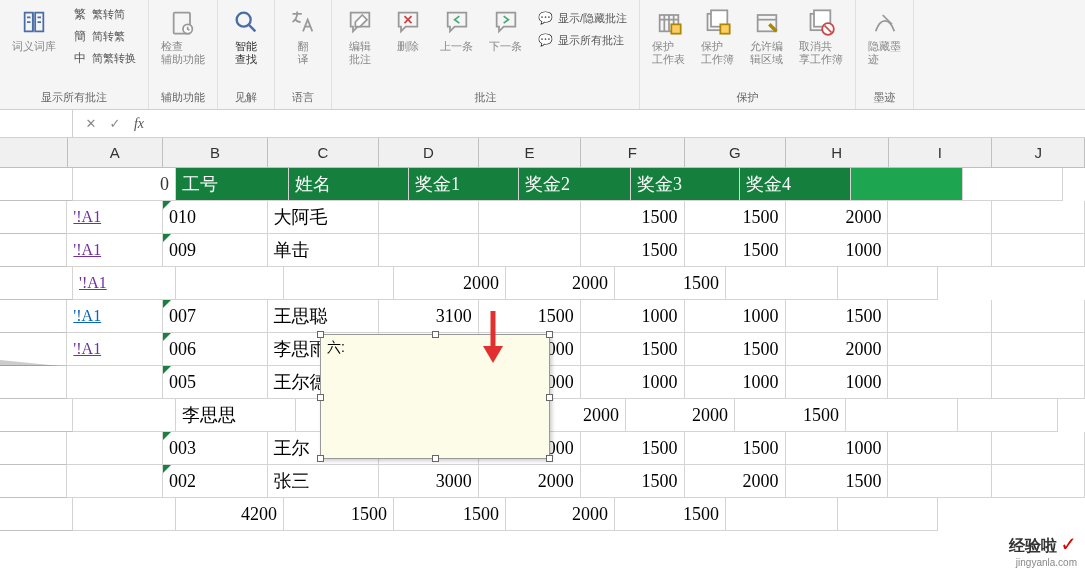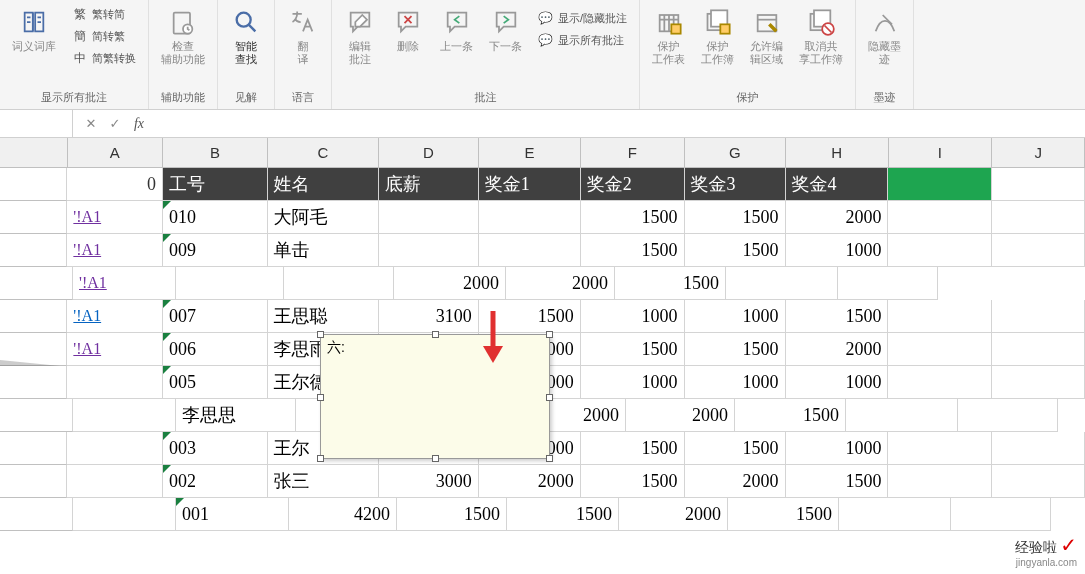--- a/index.html
+++ b/index.html
@@ -5,42 +5,42 @@
     * { margin: 0; padding: 0; box-sizing: border-box; }
     body { font-family: "Microsoft YaHei", SimSun, Arial, sans-serif; font-size: 13px; background: #fff; overflow: hidden; width: 1085px; height: 574px; }
     
     .ribbon { background: #f5f5f5; height: 110px; border-bottom: 1px solid #d0d0d0; display: flex; align-items: flex-start; }
     .ribbon-group { display: flex; flex-direction: column; align-items: center; height: 100%; padding: 2px 6px 0; border-right: 1px solid #e0e0e0; }
     .ribbon-group-content { display: flex; flex: 1; align-items: flex-start; gap: 4px; }
     .ribbon-group-label { font-size: 11px; color: #666; padding: 2px 0 4px; text-align: center; width: 100%; }
     
     .ribbon-btn { display: flex; flex-direction: column; align-items: center; padding: 4px 6px; cursor: pointer; font-size: 11px; color: #888; }
     .ribbon-btn-icon { width: 32px; height: 32px; display: flex; align-items: center; justify-content: center; margin-bottom: 2px; }
-    .ribbon-btn-label { text-align: center; line-height: 1.2; }
+    .ribbon-btn-label { line-height: 1.2; }
     
     .small-btn-col { display: flex; flex-direction: column; gap: 2px; padding-top: 2px; }
     .small-btn { display: flex; align-items: center; gap: 4px; padding: 2px 6px; font-size: 11px; color: #555; cursor: pointer; white-space: nowrap; }
     .small-icon { width: 16px; height: 16px; display: inline-flex; align-items: center; justify-content: center; font-size: 12px; }
     
     .formula-bar { height: 28px; border-bottom: 1px solid #d0d0d0; display: flex; align-items: center; background: #fff; }
     .name-box { width: 73px; height: 100%; border-right: 1px solid #d0d0d0; padding: 0 4px; display: flex; align-items: center; }
     .fb-btns { display: flex; align-items: center; gap: 4px; padding: 0 8px; }
     .fb-btn { width: 20px; height: 20px; display: flex; align-items: center; justify-content: center; color: #888; cursor: pointer; }
     .fx-label { font-style: italic; font-family: "Times New Roman", serif; font-size: 14px; color: #555; }
     
     .grid-area { position: relative; }
     .col-headers { display: flex; height: 30px; }
     .corner { width: 73px; background: #f0f0f0; border-right: 1px solid #c0c0c0; border-bottom: 1px solid #c0c0c0; }
     .col-h { background: #f0f0f0; border-right: 1px solid #c0c0c0; border-bottom: 1px solid #c0c0c0; display: flex; align-items: center; justify-content: center; font-size: 15px; color: #333; }
     
     .row { display: flex; height: 33px; }
     .row-h { width: 73px; background: #f0f0f0; border-right: 1px solid #c0c0c0; border-bottom: 1px solid #c0c0c0; display: flex; align-items: center; justify-content: flex-end; padding-right: 4px; font-size: 15px; position: relative; }
     .cell { border-right: 1px solid #d4d4d4; border-bottom: 1px solid #d4d4d4; display: flex; align-items: center; padding: 0 6px; font-size: 18px; font-family: SimSun, serif; position: relative; }
     .cell.right { justify-content: flex-end; }
-    .header-row .cell { background: #404040; color: #fff; font-size: 18px; }
+    .header-row .cell { background: #15803d; color: #fff; font-size: 18px; }
     
     .link-cell { color: #7030a0; text-decoration: underline; font-size: 16px; }
     .link-cell.blue { color: #0563c1; }
     
     .triangle-tl { position: absolute; top: 0; left: 0; width: 0; height: 0; border-top: 8px solid #1a8040; border-right: 8px solid transparent; }
     
     .col-A { width: 103px; }
     .col-B { width: 113px; }
     .col-C { width: 120px; }
     .col-D { width: 108px; }
@@ -53,21 +53,21 @@
     
     .comment-box { position: absolute; left: 320px; top: 196px; width: 230px; height: 125px; background: #fcfce9; border: 1px solid #999; box-shadow: 2px 2px 4px rgba(0,0,0,.2); padding: 4px 6px; font-size: 14px; z-index: 10; }
     .comment-handle { position: absolute; width: 7px; height: 7px; background: #fff; border: 1px solid #666; }
     .ch-tl { top: -4px; left: -4px; } .ch-tm { top: -4px; left: 50%; margin-left: -3px;} .ch-tr { top: -4px; right: -4px; }
     .ch-ml { top: 50%; left: -4px; margin-top: -3px;} .ch-mr { top: 50%; right: -4px; margin-top: -3px;}
     .ch-bl { bottom: -4px; left: -4px; } .ch-bm { bottom: -4px; left: 50%; margin-left: -3px;} .ch-br { bottom: -4px; right: -4px; }
     
     .red-arrow { position: absolute; left: 478px; top: 170px; z-index: 20; }
     
     .watermark { position: absolute; bottom: 6px; right: 8px; font-size: 12px; color: #333; z-index: 30; text-align: right; }
-    .watermark .wm1 { font-weight: normal; font-size: 14px; }
+    .watermark .wm1 { font-weight: bold; font-size: 16px; }
     .watermark .check { color: #d00; font-size: 20px; }
     .watermark .wm2 { font-size: 10px; color: #888; }
     
     .row-h-tri { position: absolute; bottom: -1px; left: 0; width: 0; height: 0; border-bottom: 6px solid #555; border-right: 60px solid transparent; opacity: .3; }
   </style>
 </head>
 <body>
 
 <div class="ribbon">
   <div class="ribbon-group">
@@ -292,21 +292,20 @@
     <div class="col-h col-H">H</div>
     <div class="col-h col-I">I</div>
     <div class="col-h col-J">J</div>
   </div>
 
   <div class="row header-row">
     <div class="row-h" style="background:#fff;border-right:1px solid #d4d4d4"></div>
     <div class="cell col-A right" style="background:#fff;color:#333">0</div>
     <div class="cell col-B">工号</div>
     <div class="cell col-C">姓名</div>
-    <div class="cell col-D">底薪</div>
     <div class="cell col-E">奖金1</div>
     <div class="cell col-F">奖金2</div>
     <div class="cell col-G">奖金3</div>
     <div class="cell col-H">奖金4</div>
     <div class="cell col-I" style="background:#1ea550"></div>
     <div class="cell col-J" style="background:#fff"></div>
   </div>
 
   <div id="data-rows">
       <div class="row">
@@ -431,21 +430,20 @@
     <div class="cell col-E right">2000</div>
     <div class="cell col-F right">1500</div>
     <div class="cell col-G right">2000</div>
     <div class="cell col-H right">1500</div>
     <div class="cell col-I"></div>
     <div class="cell col-J"></div>
       </div>
       <div class="row">
     <div class="row-h" style="background:#fff;border-right:1px solid #d4d4d4"></div>
     <div class="cell col-A"></div>
-    <div class="cell col-B"><span class="triangle-tl"></span>001</div>
     <div class="cell col-D right">4200</div>
     <div class="cell col-E right">1500</div>
     <div class="cell col-F right">1500</div>
     <div class="cell col-G right">2000</div>
     <div class="cell col-H right">1500</div>
     <div class="cell col-I"></div>
     <div class="cell col-J"></div>
       </div>
     </div>
 

